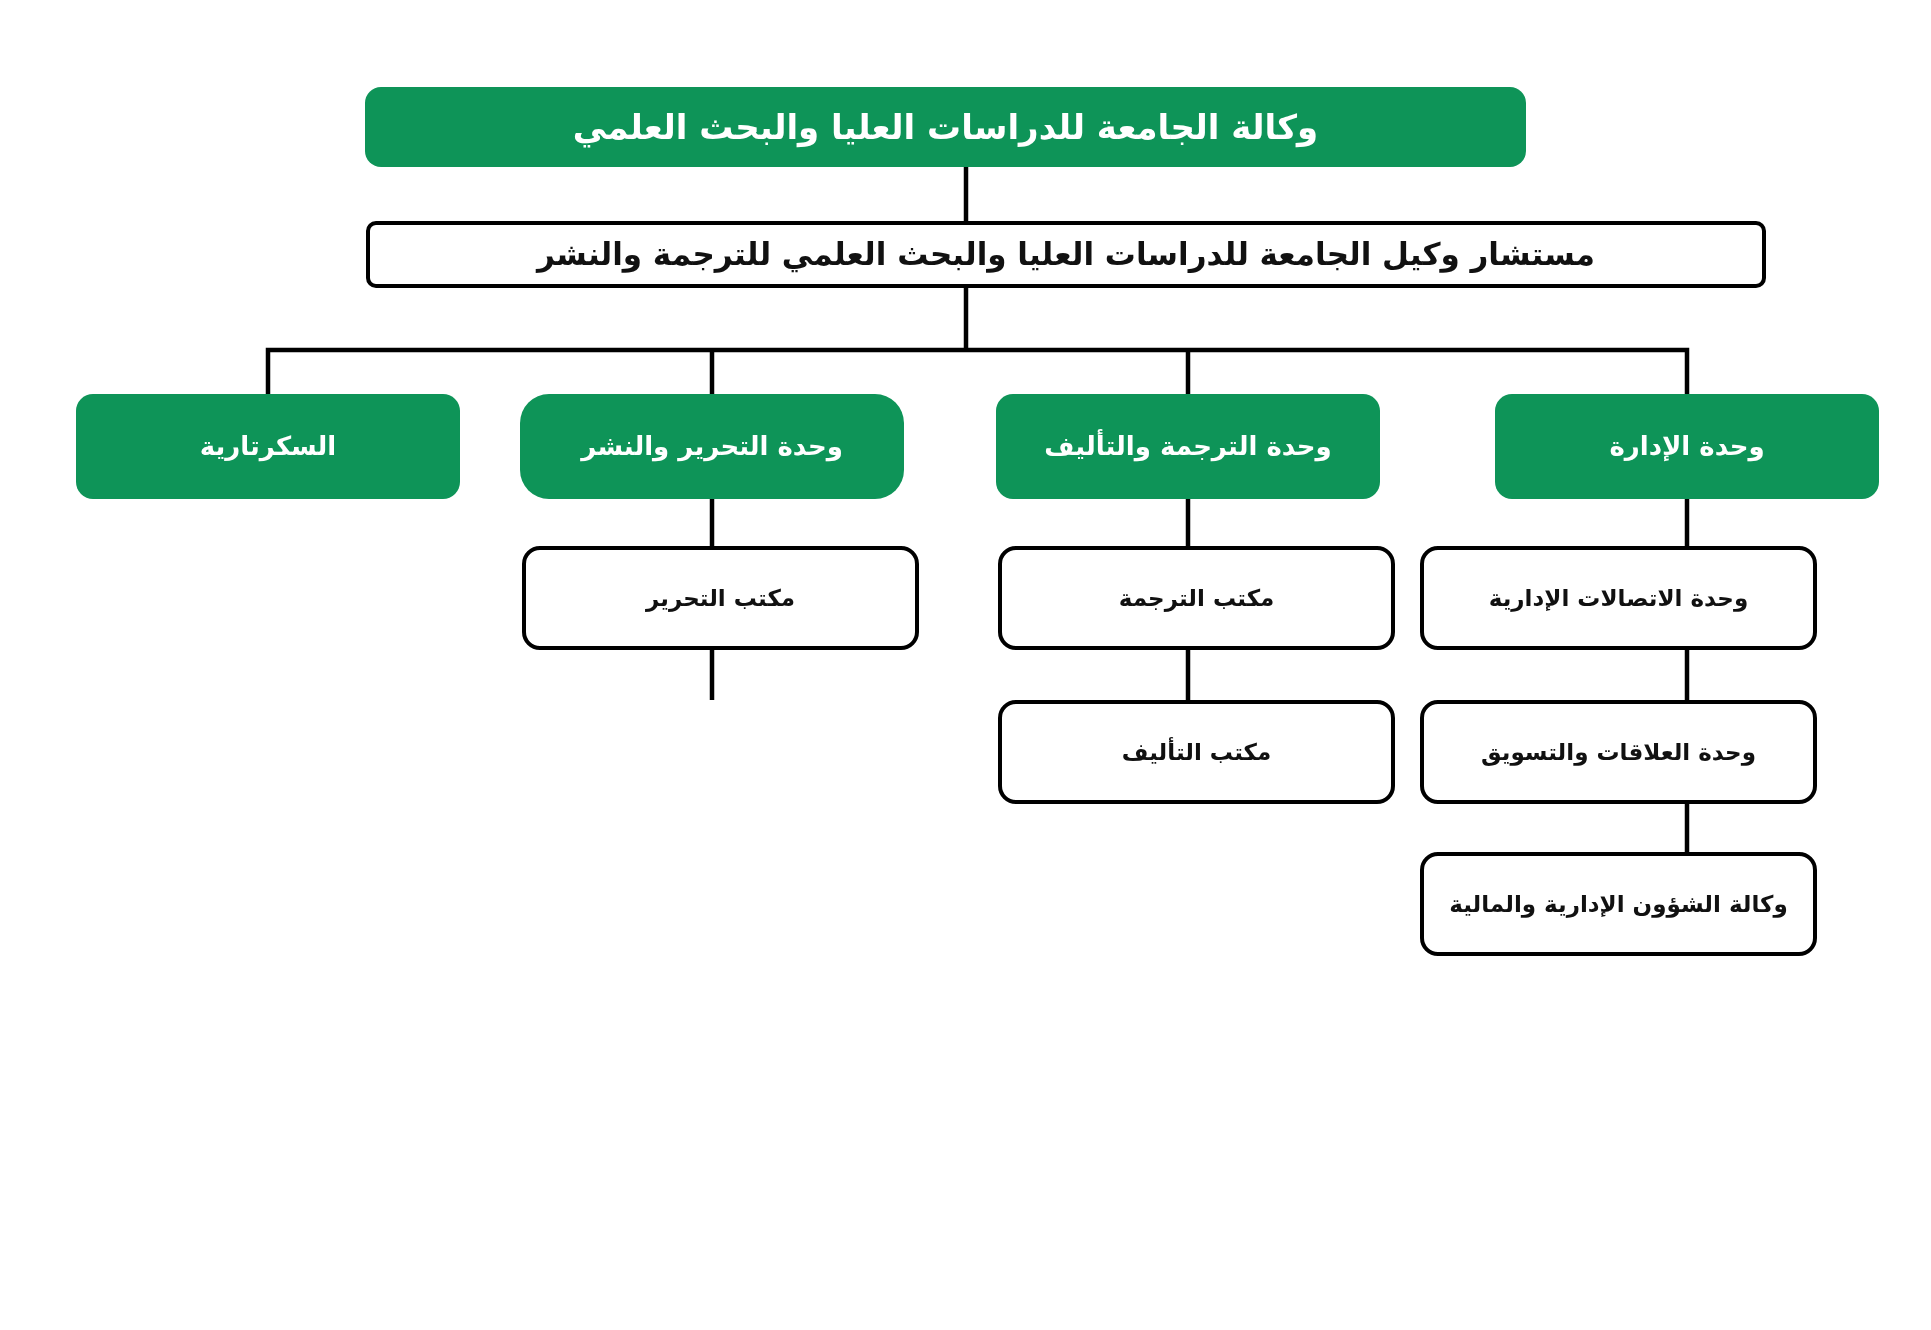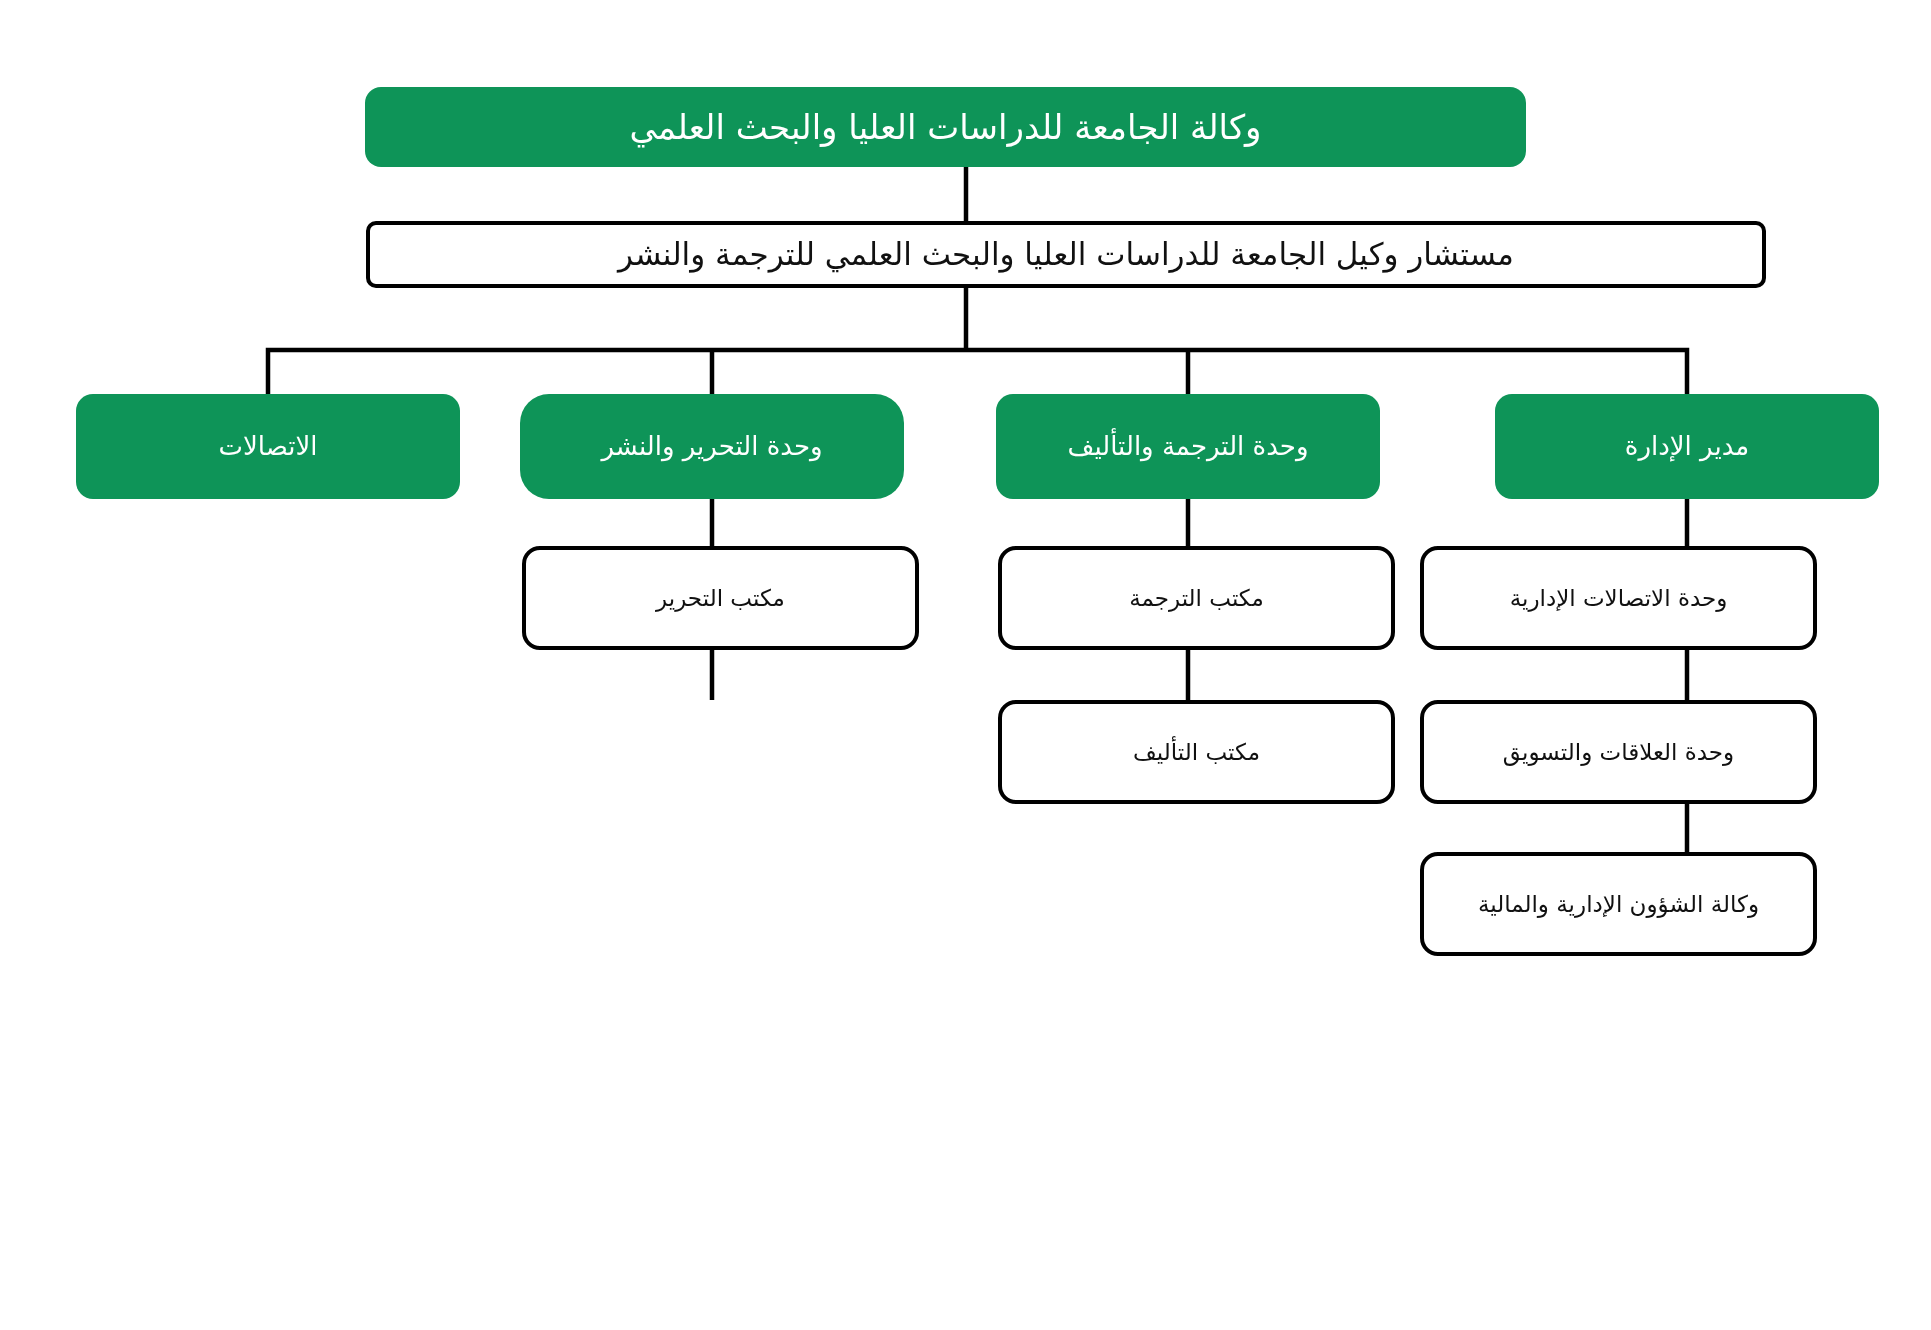--- a/index.html
+++ b/index.html
@@ -22,20 +22,21 @@
     stroke-width: 4.5px;
   }
   .node {
     position: absolute;
     display: flex;
     align-items: center;
     justify-content: center;
     text-align: left;
     box-sizing: border-box;
     padding: 0 12px;
+    font-weight: bold;
   }
   .node.green {
     background: #0E9458;
     color: #ffffff;
     border-radius: 17px;
   }
   .node.white {
     background: #ffffff;
     border: 4px solid #000000;
     color: #111111;
@@ -81,33 +82,33 @@
 
   <div class="node green root">
     <span class="lbl" dir="rtl">وكالة الجامعة للدراسات العليا والبحث العلمي</span>
   </div>
 
   <div class="node white advisor">
     <span class="lbl" dir="rtl">مستشار وكيل الجامعة للدراسات العليا والبحث العلمي للترجمة والنشر</span>
   </div>
 
   <div class="node green lvl2 secretariat">
-    <span class="lbl" dir="rtl">الاتصالات</span>
+    <span class="lbl" dir="rtl">السكرتارية</span>
   </div>
 
   <div class="node green lvl2 editing">
     <span class="lbl" dir="rtl">وحدة التحرير والنشر</span>
   </div>
 
   <div class="node green lvl2 translation">
     <span class="lbl" dir="rtl">وحدة الترجمة والتأليف</span>
   </div>
 
   <div class="node green lvl2 director">
-    <span class="lbl" dir="rtl">مدير الإدارة</span>
+    <span class="lbl" dir="rtl">وحدة الإدارة</span>
   </div>
 
   <div class="node white sub col2 rowA">
     <span class="lbl" dir="rtl">مكتب التحرير</span>
   </div>
 
 
   <div class="node white sub col3 rowA">
     <span class="lbl" dir="rtl">مكتب الترجمة</span>
   </div>

